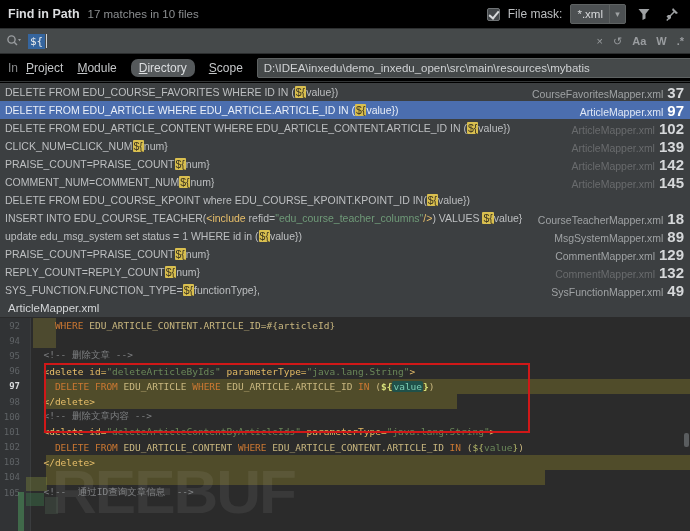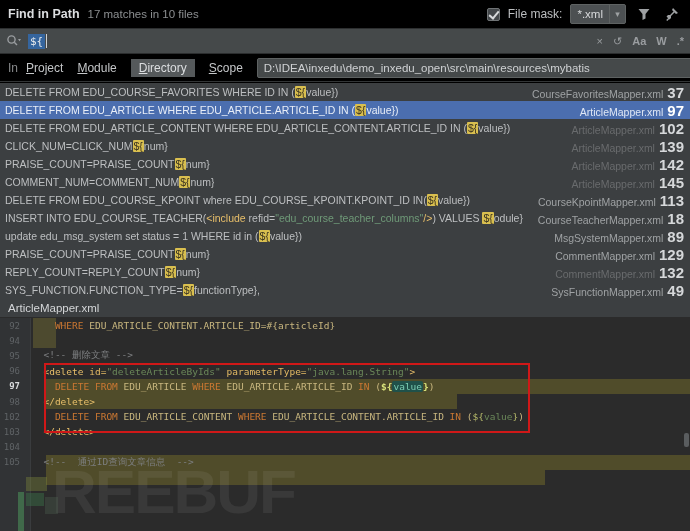--- a/index.html
+++ b/index.html
@@ -27,21 +27,21 @@
   .caret{width:1px;height:14px;background:#d0d2d4;margin-left:1px;}
   .srow .spacer{flex:1;}
   .sicon{color:#9a9da0;font-size:11px;margin-left:10px;}
   .sicon.b{font-weight:bold;}
 
   
   .scoperow{position:absolute;left:0;top:55px;width:690px;height:27px;display:flex;align-items:center;padding:0 8px;gap:14px;border-bottom:1px solid #333637;}
   .scoperow .inlab{color:#87898b;margin-right:-6px;}
   .scopeopt{color:#c5c7c9;cursor:default;}
   .scopeopt u{text-decoration:underline;}
-  .scopeopt.selbtn{background:#55595b;border-radius:0;padding:2px 8px;color:#dcdee0;}
+  .scopeopt.selbtn{background:#55595b;border-radius:7px;padding:2px 8px;color:#dcdee0;}
   .pathwrap{margin-left:auto;display:flex;align-items:center;gap:4px;}
   .pathcombo{display:flex;align-items:center;width:455px;height:20px;background:#45494a;border:1px solid #5e6262;border-radius:2px;}
   .pathcombo .val{flex:1;padding:0 6px;color:#cfd1d3;font-size:11.5px;white-space:nowrap;overflow:hidden;}
 
   
   .results{position:absolute;left:0;top:83px;width:690px;height:216px;overflow:hidden;background:#3c3f41;}
   .rrow{height:18px;display:flex;align-items:center;padding:0 6px 0 5px;white-space:nowrap;font-size:10.5px;color:#bdbfc1;}
   .rrow.sel{background:#4b6eaf;color:#e8eef8;}
   .rrow .codeseg{overflow:hidden;white-space:nowrap;}
   .rrow .loc{margin-left:auto;padding-left:10px;display:flex;gap:4px;align-items:baseline;}
@@ -189,27 +189,23 @@
       </div>
       <div class="rrow dim">
         <span class="codeseg"><span>COMMENT_NUM=COMMENT_NUM</span><span class="sm">${</span><span>num}</span></span>
         <span class="loc">
           <span class="file">ArticleMapper.xml</span>
           <span class="lnum">145</span>
         </span>
       </div>
       <div class="rrow">
         <span class="codeseg"><span>DELETE FROM EDU_COURSE_KPOINT where EDU_COURSE_KPOINT.KPOINT_ID IN(</span><span class="sm">${</span><span>value})</span></span>
-        <span class="loc">
-          <span class="file">CourseKpointMapper.xml</span>
-          <span class="lnum">113</span>
-        </span>
-      </div>
-      <div class="rrow">
-        <span class="codeseg"><span>INSERT INTO EDU_COURSE_TEACHER(</span><span class="stag">&lt;include</span><span> refid=</span><span class="sstr">"edu_course_teacher_columns"</span><span class="stag">/&gt;</span><span>) VALUES </span><span class="sm">${</span><span>odule}</span></span>
+      </div>
+      <div class="rrow">
+        <span class="codeseg"><span>INSERT INTO EDU_COURSE_TEACHER(</span><span class="stag">&lt;include</span><span> refid=</span><span class="sstr">"edu_course_teacher_columns"</span><span class="stag">/&gt;</span><span>) VALUES </span><span class="sm">${</span><span>value}</span></span>
         <span class="loc">
           <span class="file">CourseTeacherMapper.xml</span>
           <span class="lnum">18</span>
         </span>
       </div>
       <div class="rrow">
         <span class="codeseg"><span>update  edu_msg_system set status = 1 WHERE id in (</span><span class="sm">${</span><span>value})</span></span>
         <span class="loc">
           <span class="file">MsgSystemMapper.xml</span>
           <span class="lnum">89</span>
@@ -277,20 +273,28 @@
         </div>
         <div class="eline">
           <span class="lno cur">97</span>
           <span class="lcode"><span class="sp">    </span><span class="skw">DELETE</span><span class="sp"> </span><span class="skw">FROM</span><span class="sid"> EDU_ARTICLE </span><span class="skw">WHERE</span><span class="sid"> EDU_ARTICLE.ARTICLE_ID </span><span class="skw">IN</span><span class="sid"> (</span><span class="sbr">${</span><span class="sval">value</span><span class="sbr">}</span><span class="sid">)</span></span>
         </div>
         <div class="eline">
           <span class="lno">98</span>
           <span class="lcode"><span class="sp">  </span><span class="sxtag">&lt;/delete&gt;</span></span>
         </div>
         <div class="eline">
+          <span class="lno">100</span>
+          <span class="lcode"><span class="sp">  </span><span class="scmt">&lt;!-- 删除文章内容 --&gt;</span></span>
+        </div>
+        <div class="eline">
+          <span class="lno">101</span>
+          <span class="lcode"><span class="sp">  </span><span class="sxtag">&lt;delete</span><span class="sattr"> id=</span><span class="sxstr">"deleteArticleContentByArticleIds"</span><span class="sattr"> parameterType=</span><span class="sxstr">"java.lang.String"</span><span class="sxtag">&gt;</span></span>
+        </div>
+        <div class="eline">
           <span class="lno">102</span>
           <span class="lcode"><span class="sp">    </span><span class="skw">DELETE</span><span class="sp"> </span><span class="skw">FROM</span><span class="sid"> EDU_ARTICLE_CONTENT </span><span class="skw">WHERE</span><span class="sid"> EDU_ARTICLE_CONTENT.ARTICLE_ID </span><span class="skw">IN</span><span class="sid"> (</span><span class="sbr2">${</span><span class="sxstr">value</span><span class="sbr2">}</span><span class="sid">)</span></span>
         </div>
         <div class="eline">
           <span class="lno">103</span>
           <span class="lcode"><span class="sp">  </span><span class="sxtag">&lt;/delete&gt;</span></span>
         </div>
         <div class="eline">
           <span class="lno">104</span>
           <span class="lcode"></span>

